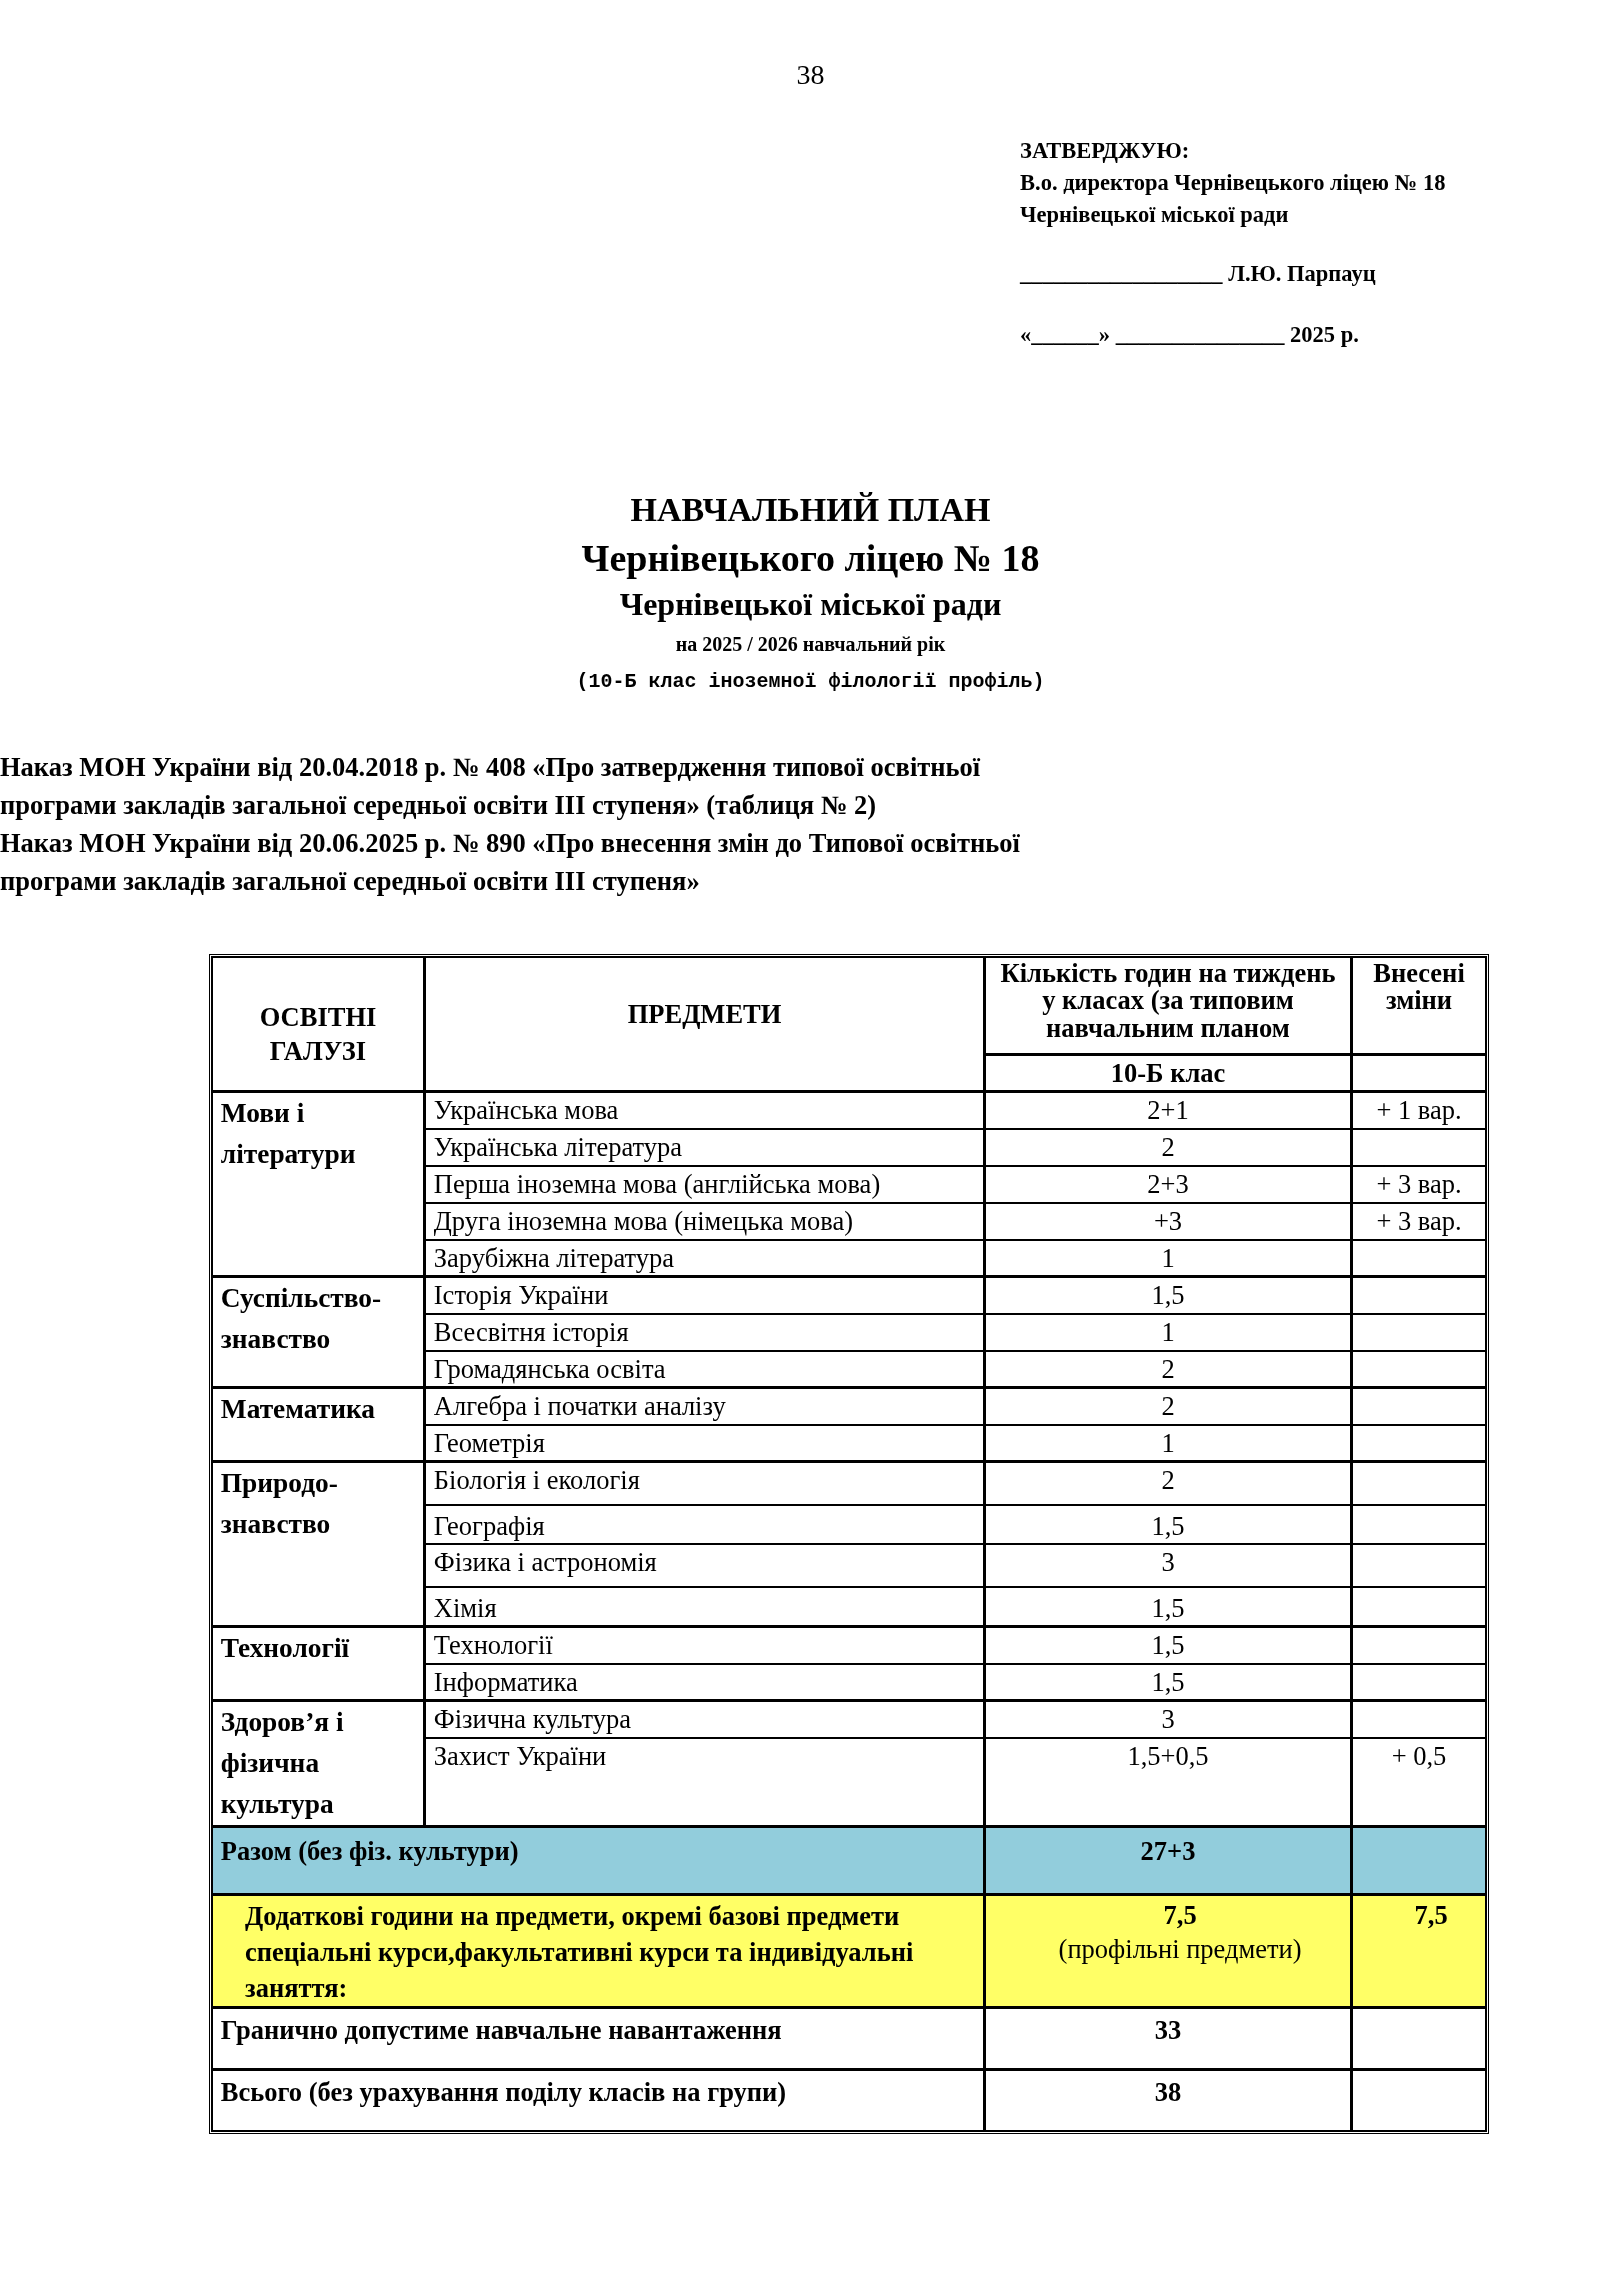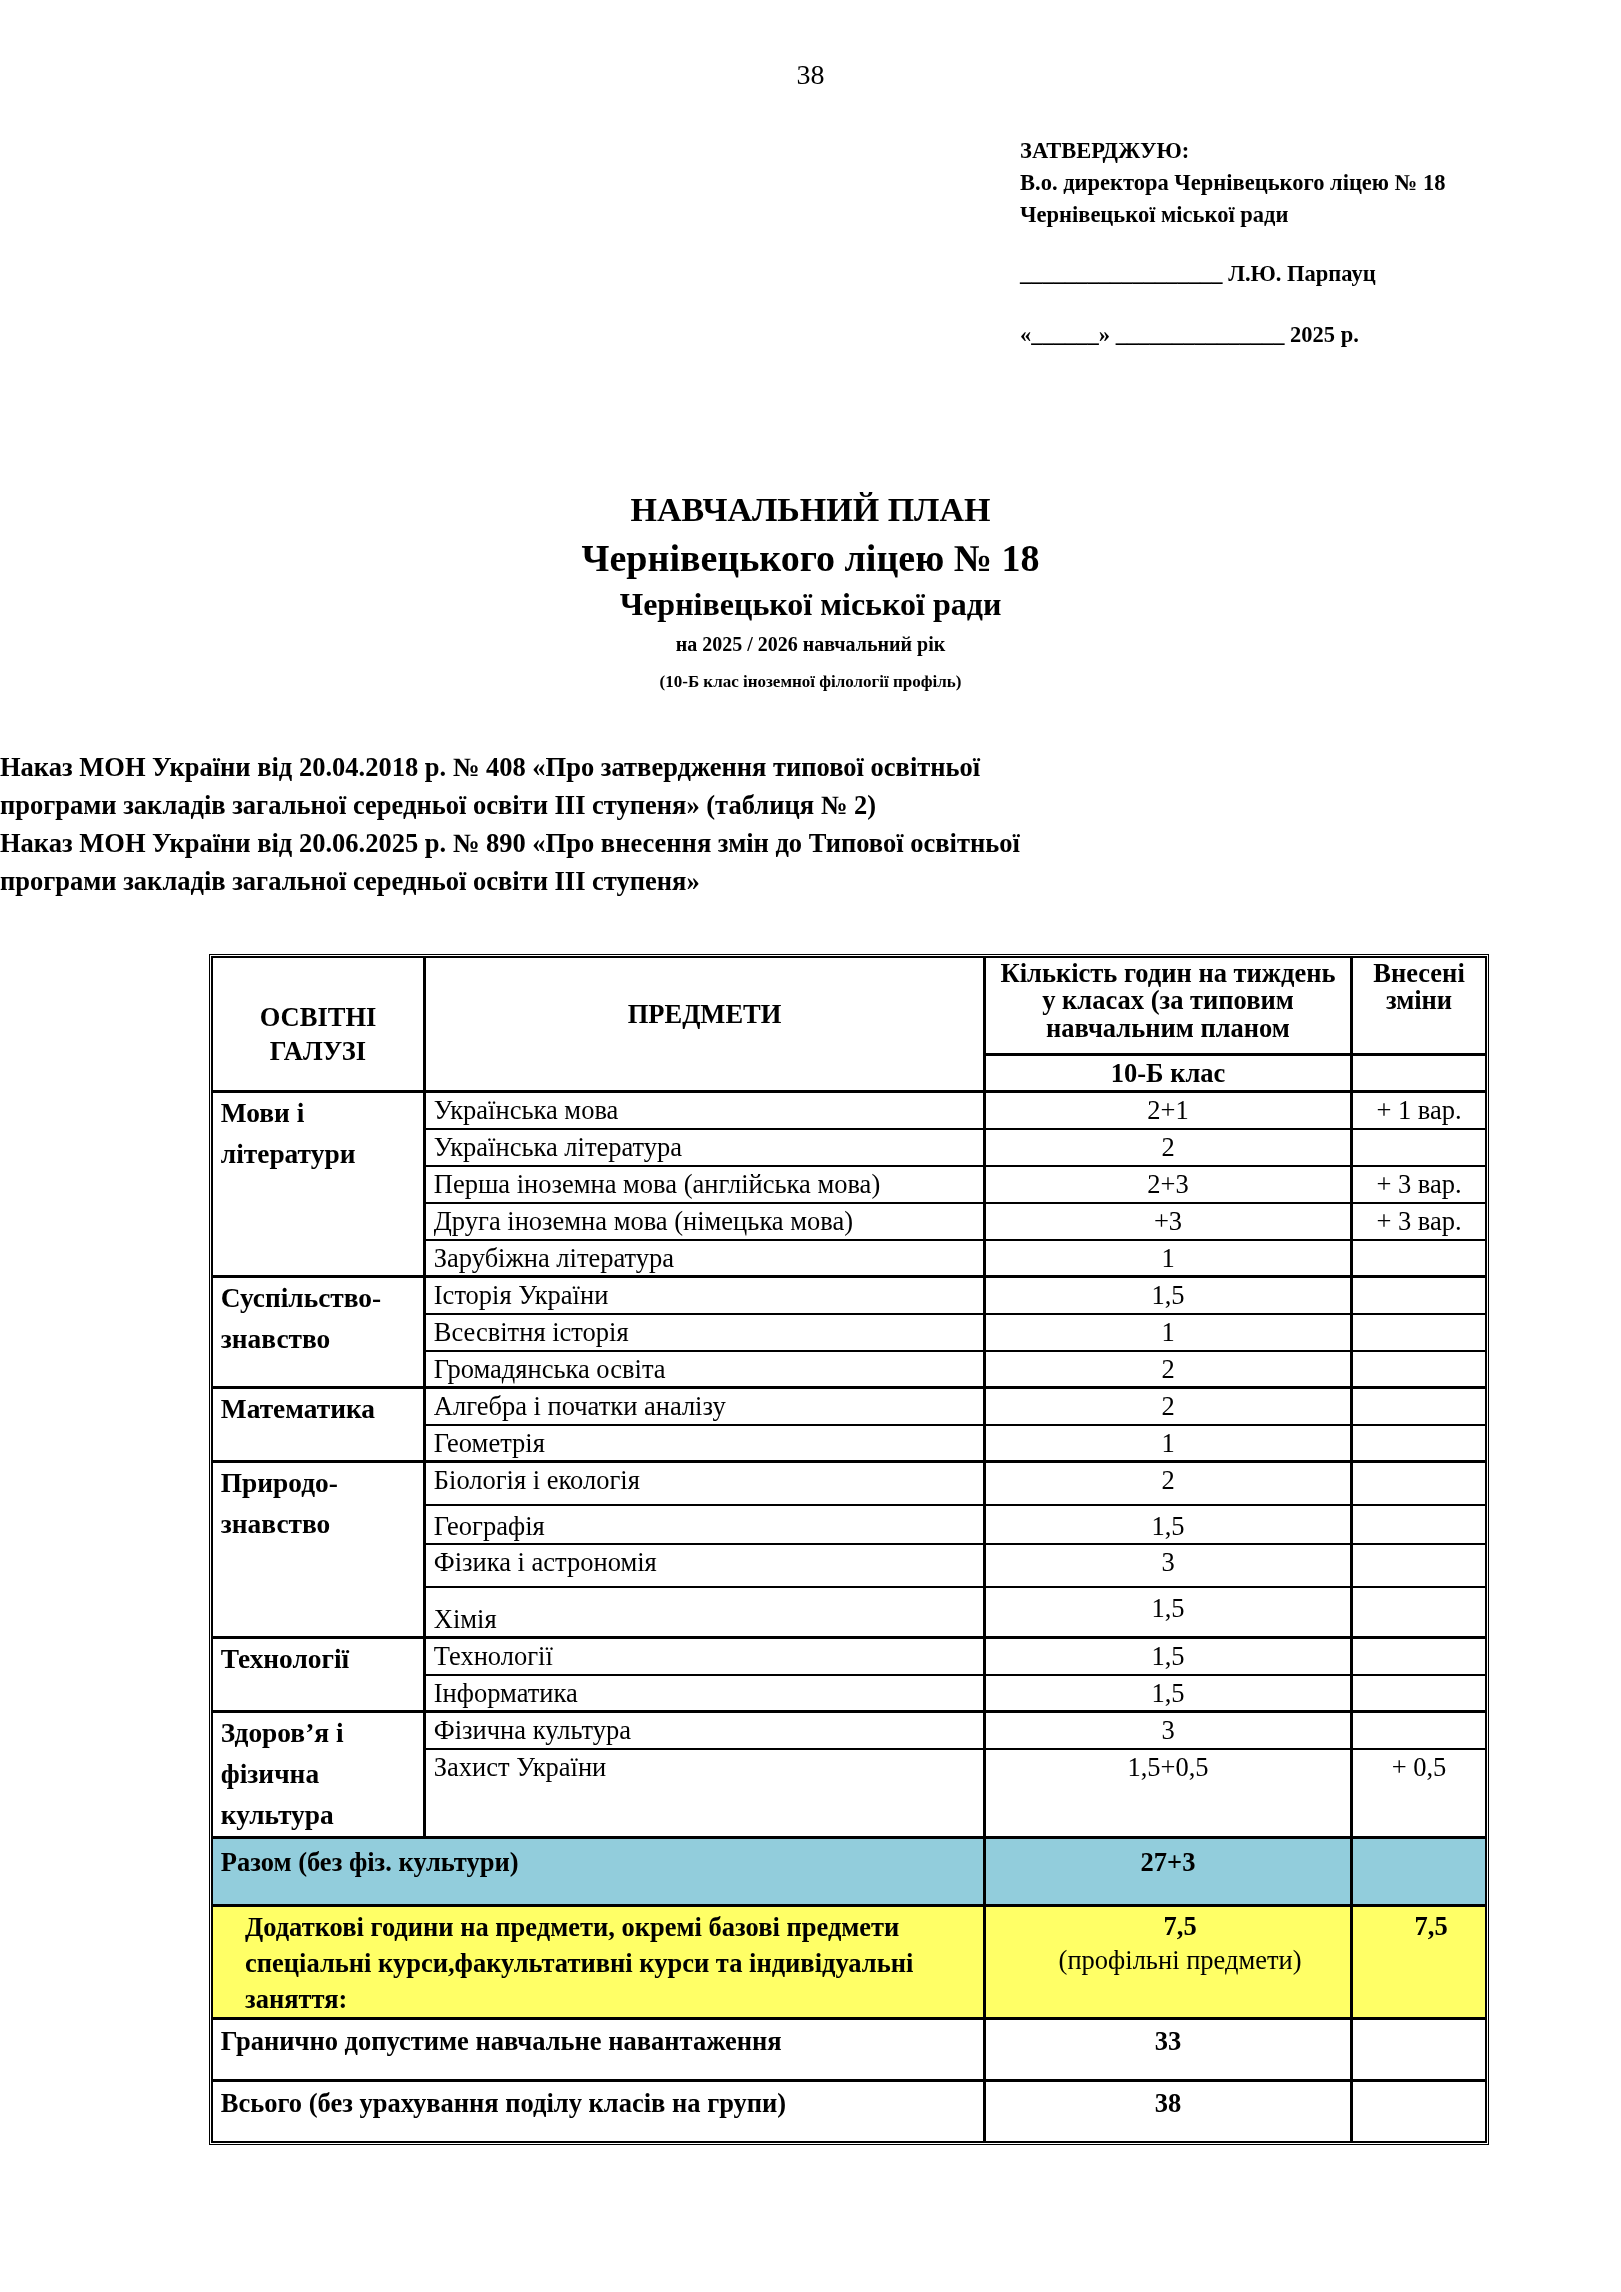--- a/index.html
+++ b/index.html
@@ -17,21 +17,21 @@
   }
   .approval .gap { height: 27.4px; }
   .approval .gap2 { height: 29px; }
   .title-block {
     position: absolute; left: 0; top: 485px; width: 1621px; text-align: center; font-weight: bold;
   }
   .t1 { font-size: 34px; line-height: 49px; }
   .t2 { font-size: 38px; line-height: 49px; }
   .t3 { font-size: 32px; line-height: 43px; }
   .t4 { font-size: 20px; line-height: 37px; }
-  .t5 { font-size: 17px; line-height: 37px; }
+  .t5 { font-size: 20px; line-height: 37px; font-family: Liberation Mono, monospace; }
   .orders {
     position: absolute; left: 0; top: 748px; width: 1621px; text-align: left;
     font-weight: bold; font-size: 26.5px; line-height: 38px;
   }
   table.plan {
     position: absolute; left: 209px; top: 954px; width: 1279px;
     border-collapse: separate; border-spacing: 0;
     border: 2.9px double #000; border-width: 3.9px;
     table-layout: fixed;
   }
@@ -170,21 +170,21 @@
       <td class="dbl-r" style="padding-top:2.9px">Географія</td>
       <td class="num dbl-r" style="padding-top:2.9px">1,5</td>
       <td class="chg"></td>
     </tr>
     <tr style="height:43px">
       <td class="dbl-r">Фізика і астрономія</td>
       <td class="num dbl-r">3</td>
       <td class="chg"></td>
     </tr>
     <tr class="row-h">
-      <td class="dbl-r dbl-b" style="padding-top:14px">Хімія</td>
+      <td class="dbl-r dbl-b" style="padding-top:3px">Хімія</td>
       <td class="num dbl-r dbl-b" style="padding-top:2.9px">1,5</td>
       <td class="chg dbl-b"></td>
     </tr>
 
     <tr class="row-h">
       <td class="area dbl-r dbl-b" rowspan="2">Технології</td>
       <td class="dbl-r">Технології</td>
       <td class="num dbl-r">1,5</td>
       <td class="chg"></td>
     </tr>

